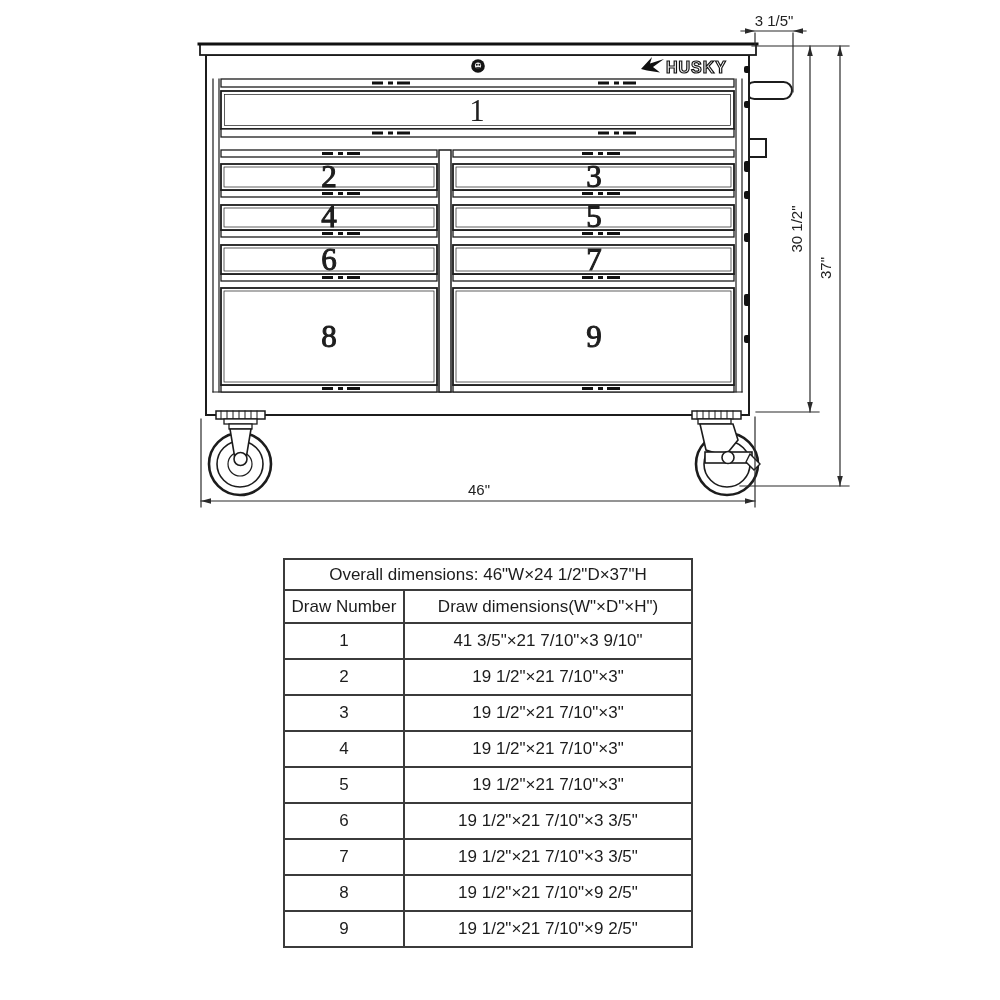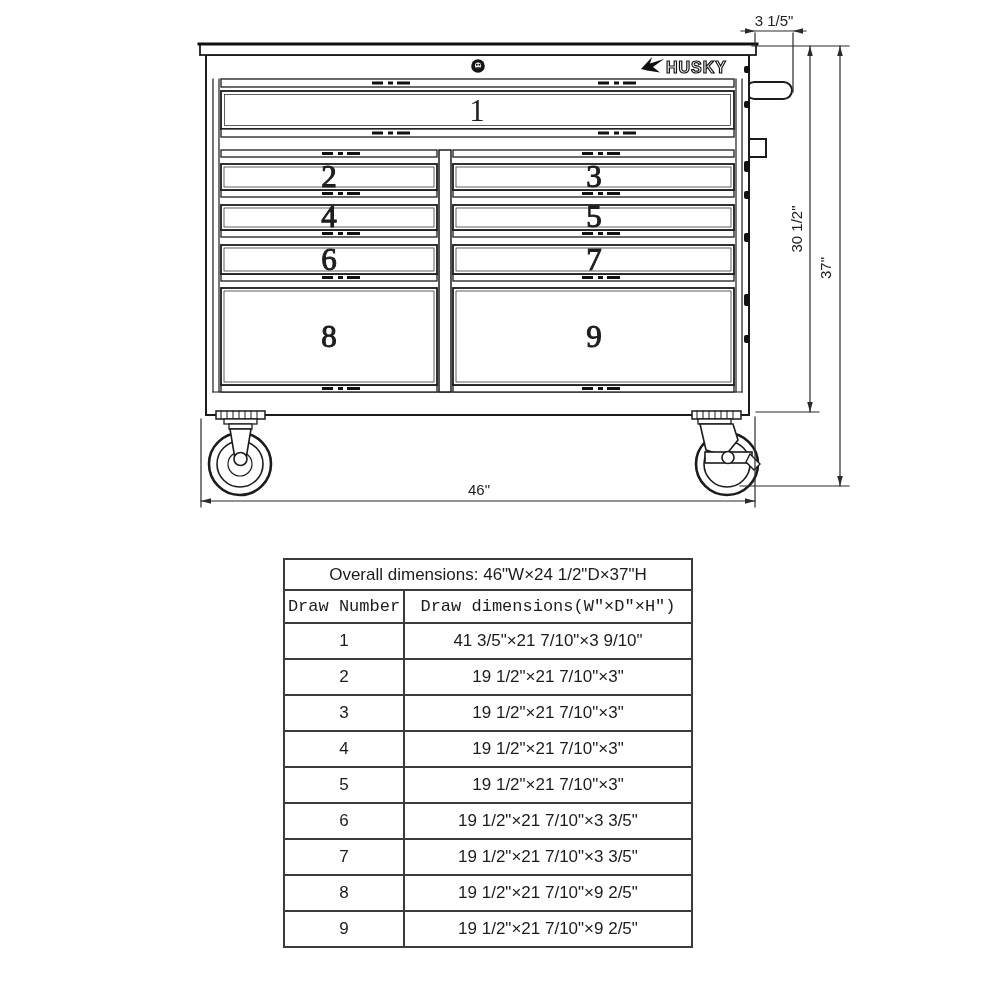--- a/index.html
+++ b/index.html
@@ -12,21 +12,21 @@
   .dim   { font-family:"Liberation Sans", sans-serif; font-size:15px; fill:#222; }
   .brand { font-family:"Liberation Sans", sans-serif; font-weight:700; font-size:16px;
            letter-spacing:1px; fill:#ffffff; stroke:#111; stroke-width:1.2px; }
 
   
   .spec-table { position:absolute; left:283px; top:558px; width:408px;
                 border-collapse:collapse; table-layout:fixed;
                 font-size:17px; color:#1c1c1c; background:#fff; }
   .spec-table td { border:2px solid #3b3b3b; text-align:center; vertical-align:middle; padding:0; }
   .spec-table .r-top  { height:31px; }
-  .spec-table .r-head { height:33px;font-family:Liberation Mono, monospace; }
+  .spec-table .r-head { height:33px; }
   .spec-table .r-data { height:36px; }
   .spec-table col.c1 { width:120px; }
   .spec-table col.c2 { width:288px; }
 </style>
 </head>
 <body>
 
 <div class="page">
 
   <svg class="drawing" width="1000" height="545" viewBox="0 0 1000 545">

